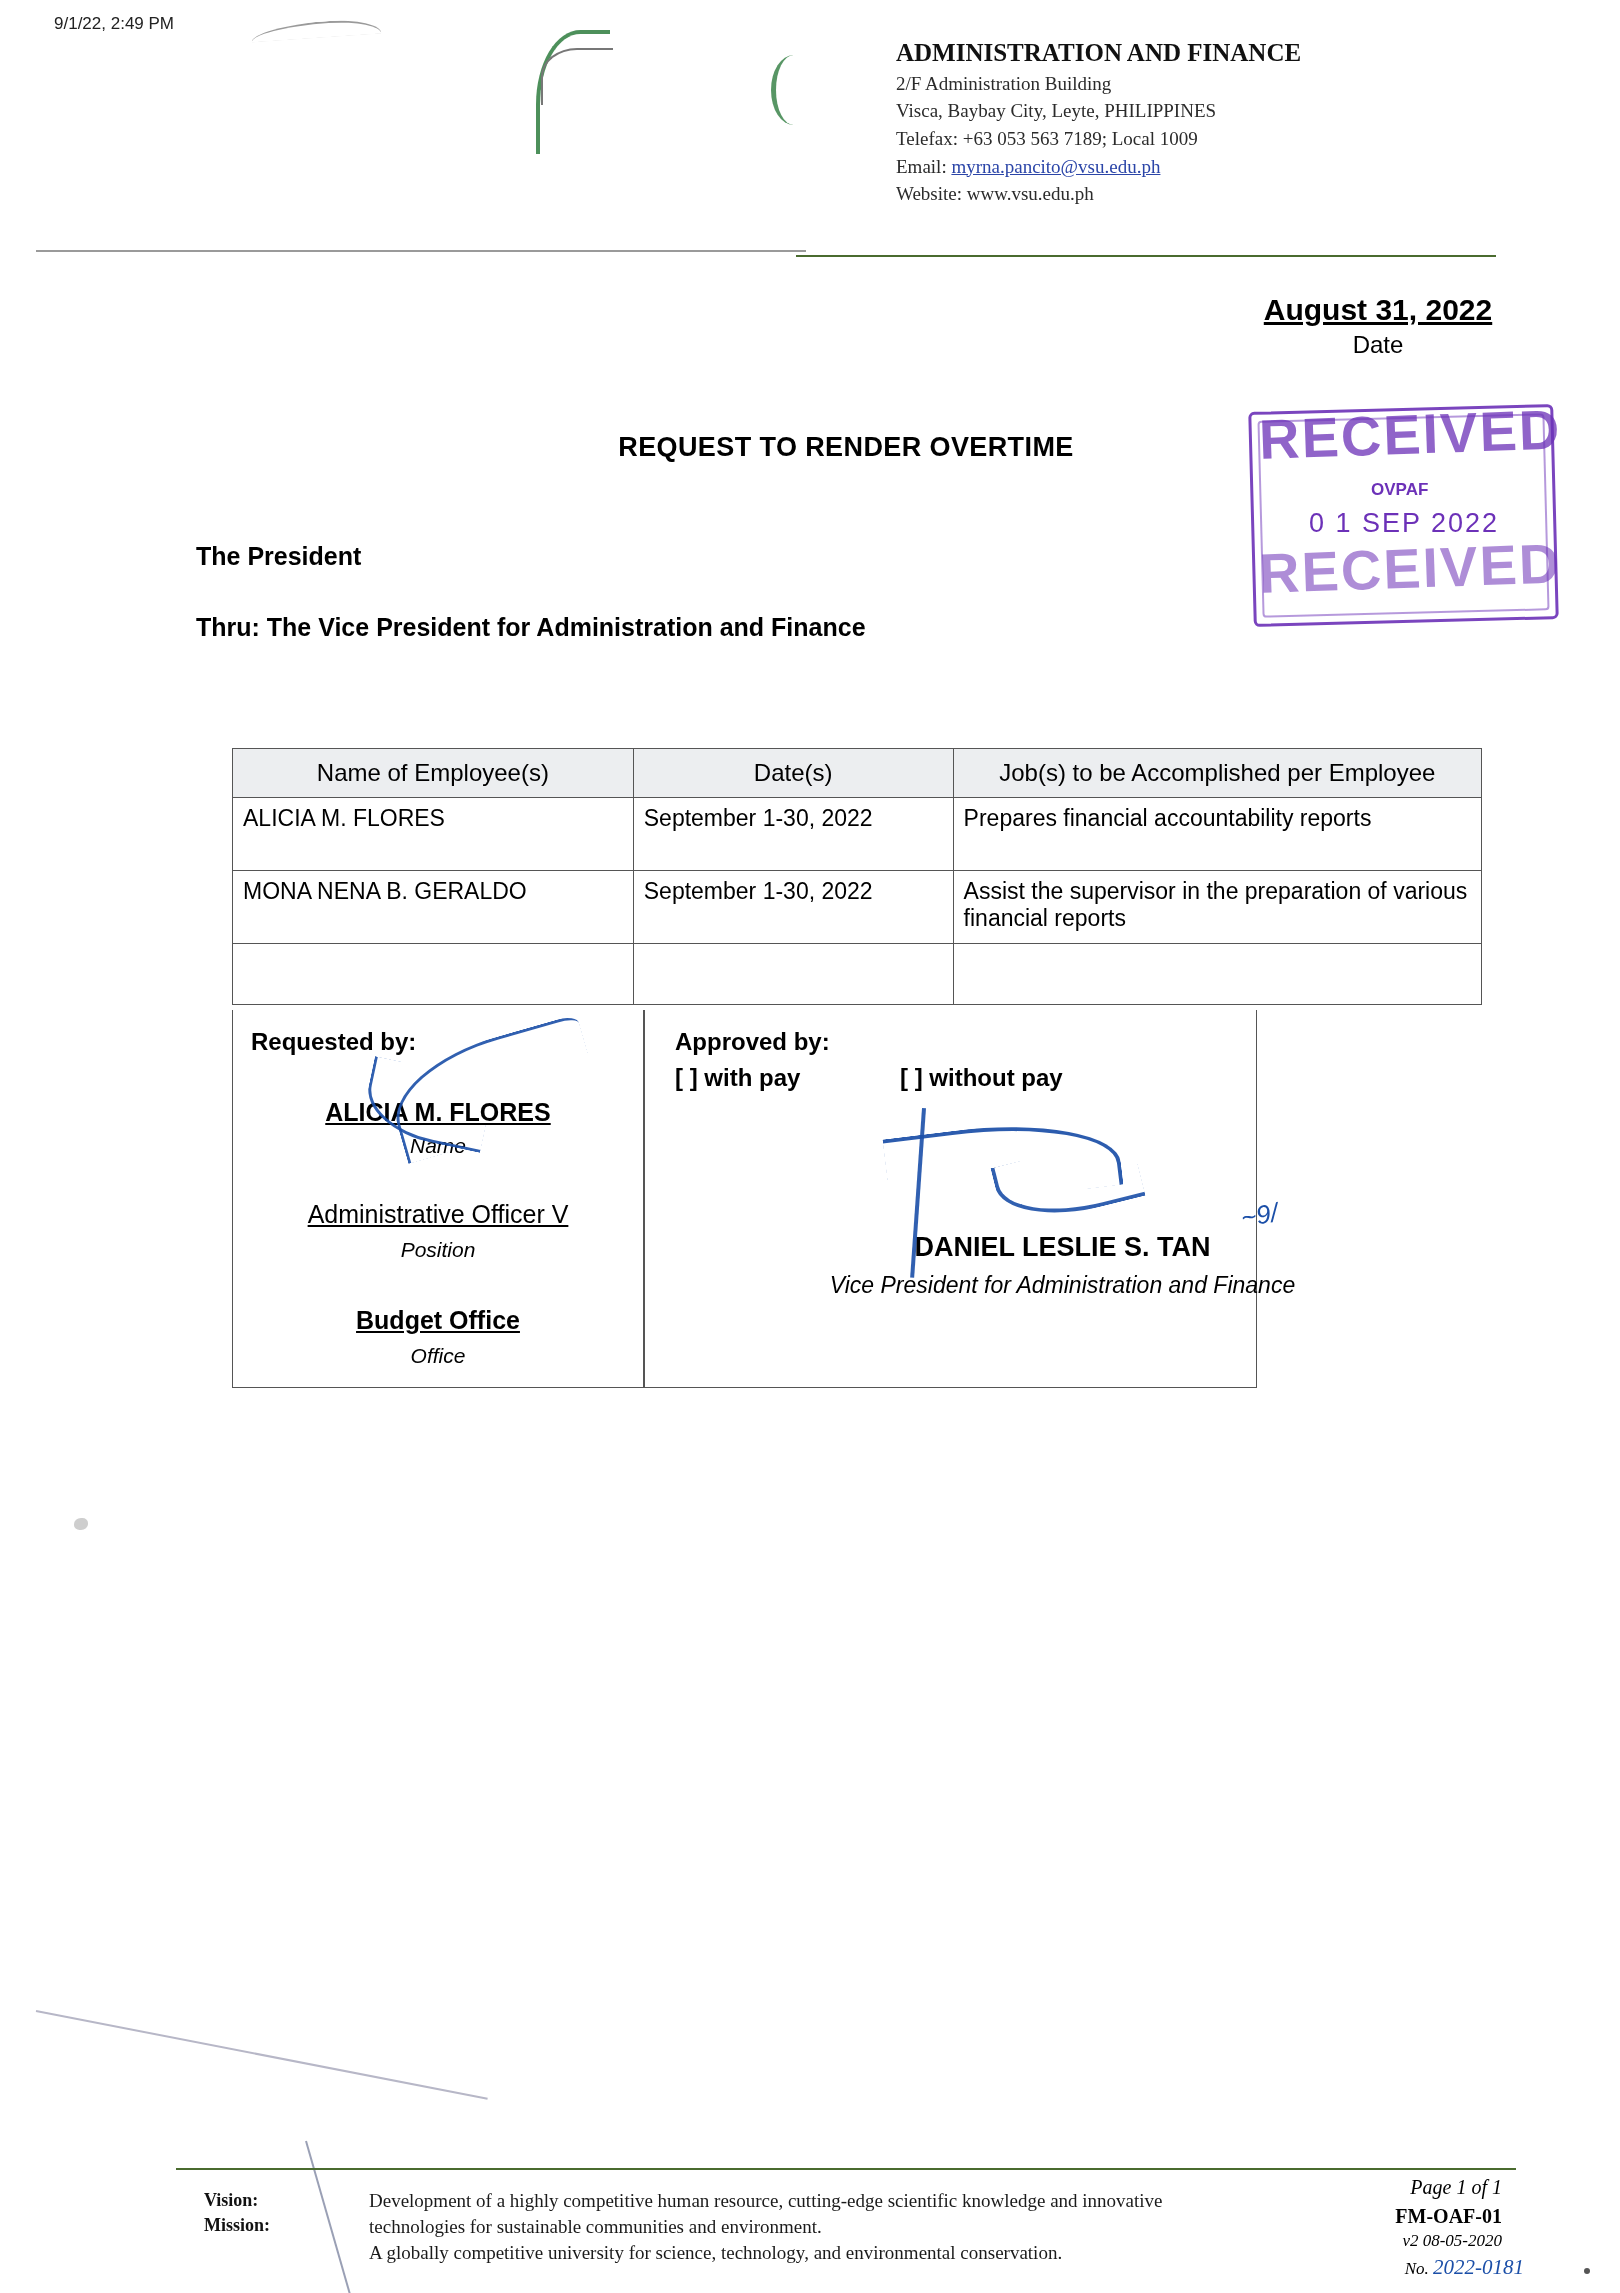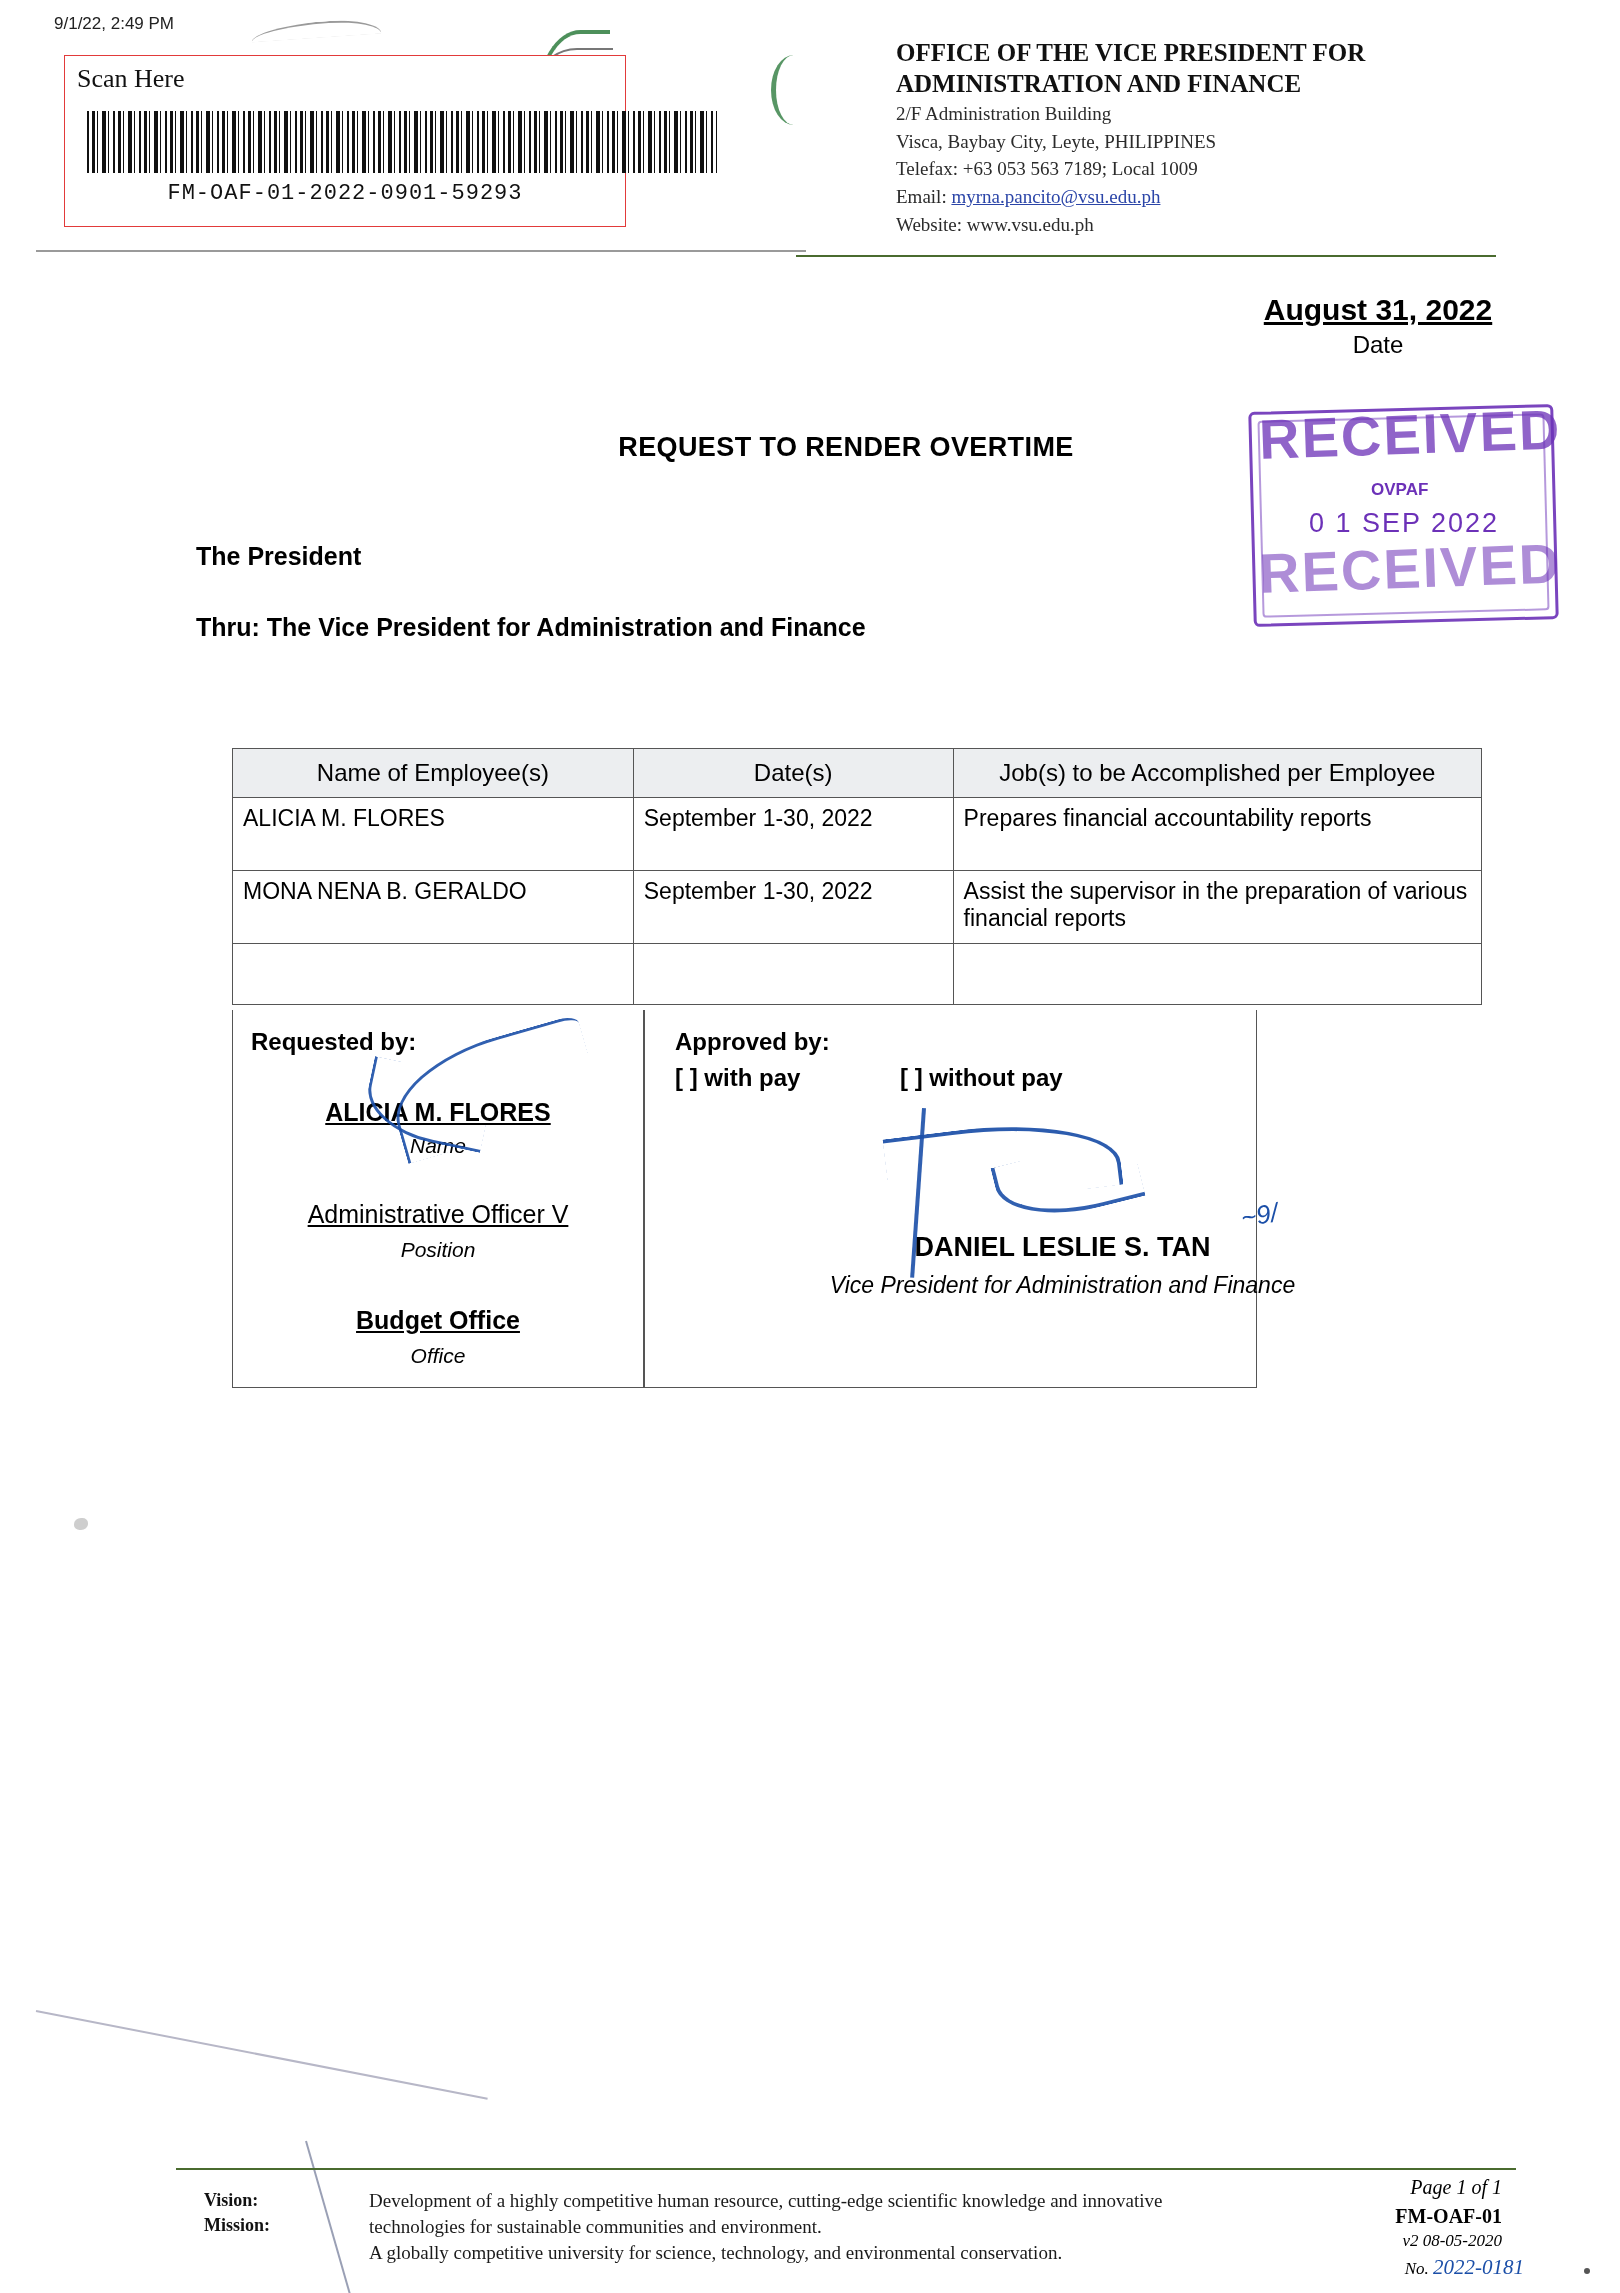--- a/index.html
+++ b/index.html
@@ -349,28 +349,22 @@
 <div class="page">
 
   <div class="scan-timestamp">9/1/22, 2:49 PM</div>
 
   <div class="artifact-line1"></div>
   <div class="artifact-arc"></div>
   <div class="artifact-arc2"></div>
   <div class="artifact-hook"></div>
   <div class="artifact-rule"></div>
 
-  <div class="barcode-box">
-    <div class="scan-here">Scan Here</div>
-    <div class="barcode-lines"></div>
-    <div class="barcode-num">FM-OAF-01-2022-0901-59293</div>
-  </div>
 
   <div class="letterhead">
-    <div class="lh-title">OFFICE OF THE VICE PRESIDENT FOR</div>
     <div class="lh-title">ADMINISTRATION AND FINANCE</div>
     <div class="lh-sub">2/F Administration Building</div>
     <div class="lh-sub">Visca, Baybay City, Leyte, PHILIPPINES</div>
     <div class="lh-sub">Telefax: +63 053 563 7189; Local 1009</div>
     <div class="lh-sub">
       <span>Email:</span>
       <a href="#">myrna.pancito@vsu.edu.ph</a>
     </div>
     <div class="lh-sub">Website: www.vsu.edu.ph</div>
   </div>

